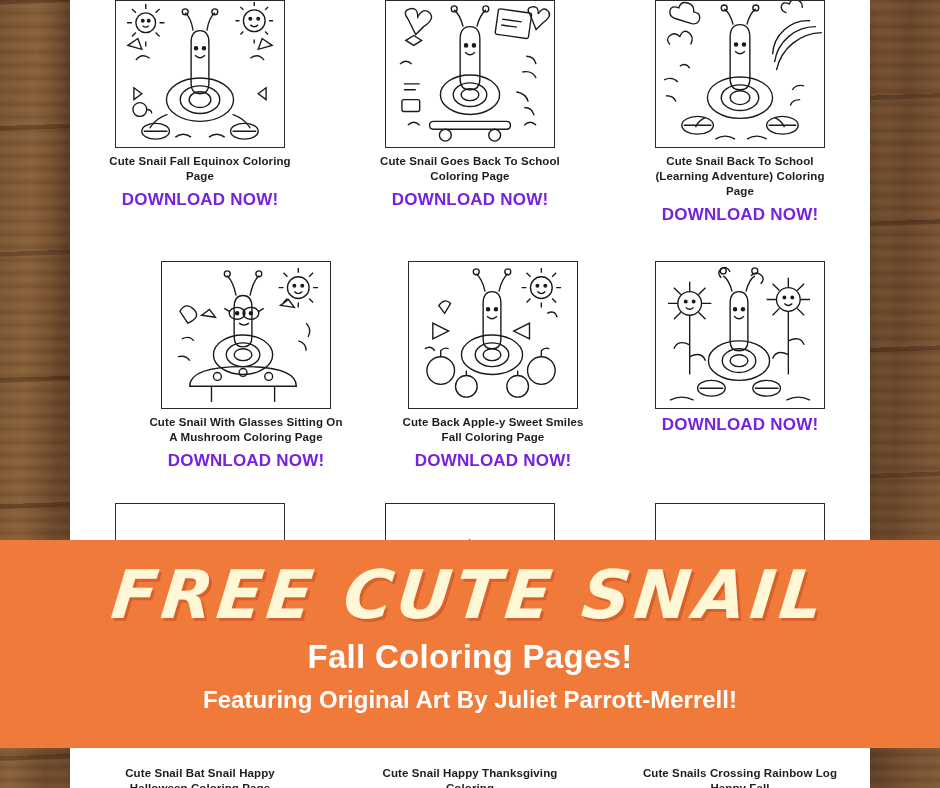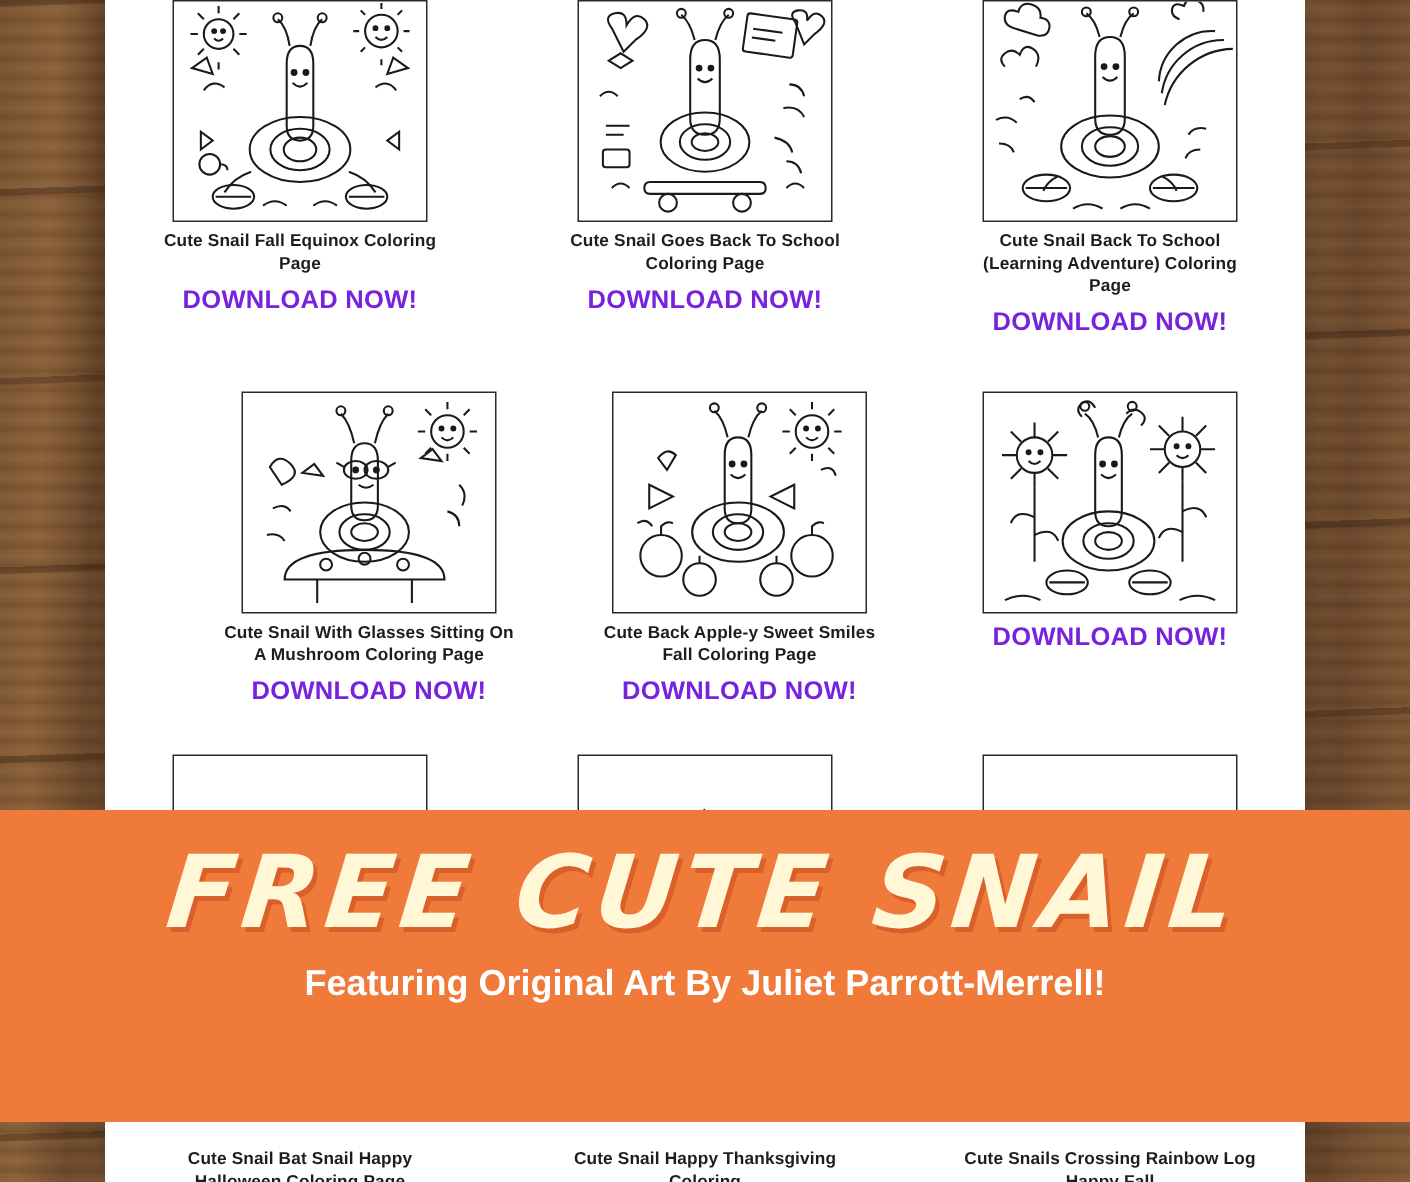--- a/index.html
+++ b/index.html
@@ -396,20 +396,21 @@
         <div class="caption">Cute Snails Crossing Rainbow Log Happy Fall</div>
       </div>
     </div>
 
   </div>
 </div>
 
 <div class="banner">
   <div class="banner-inner">
     <h1 class="title-main">FREE CUTE SNAIL</h1>
+    <h2 class="title-sub">Fall Coloring Pages!</h2>
     <p class="title-credit">Featuring Original Art By Juliet Parrott-Merrell!</p>
   </div>
 </div>
 
 <div class="bottom-strip">
   <div class="row">
     <div class="card">
       <div class="caption">Cute Snail Bat Snail Happy Halloween Coloring Page</div>
     </div>
     <div class="card">

